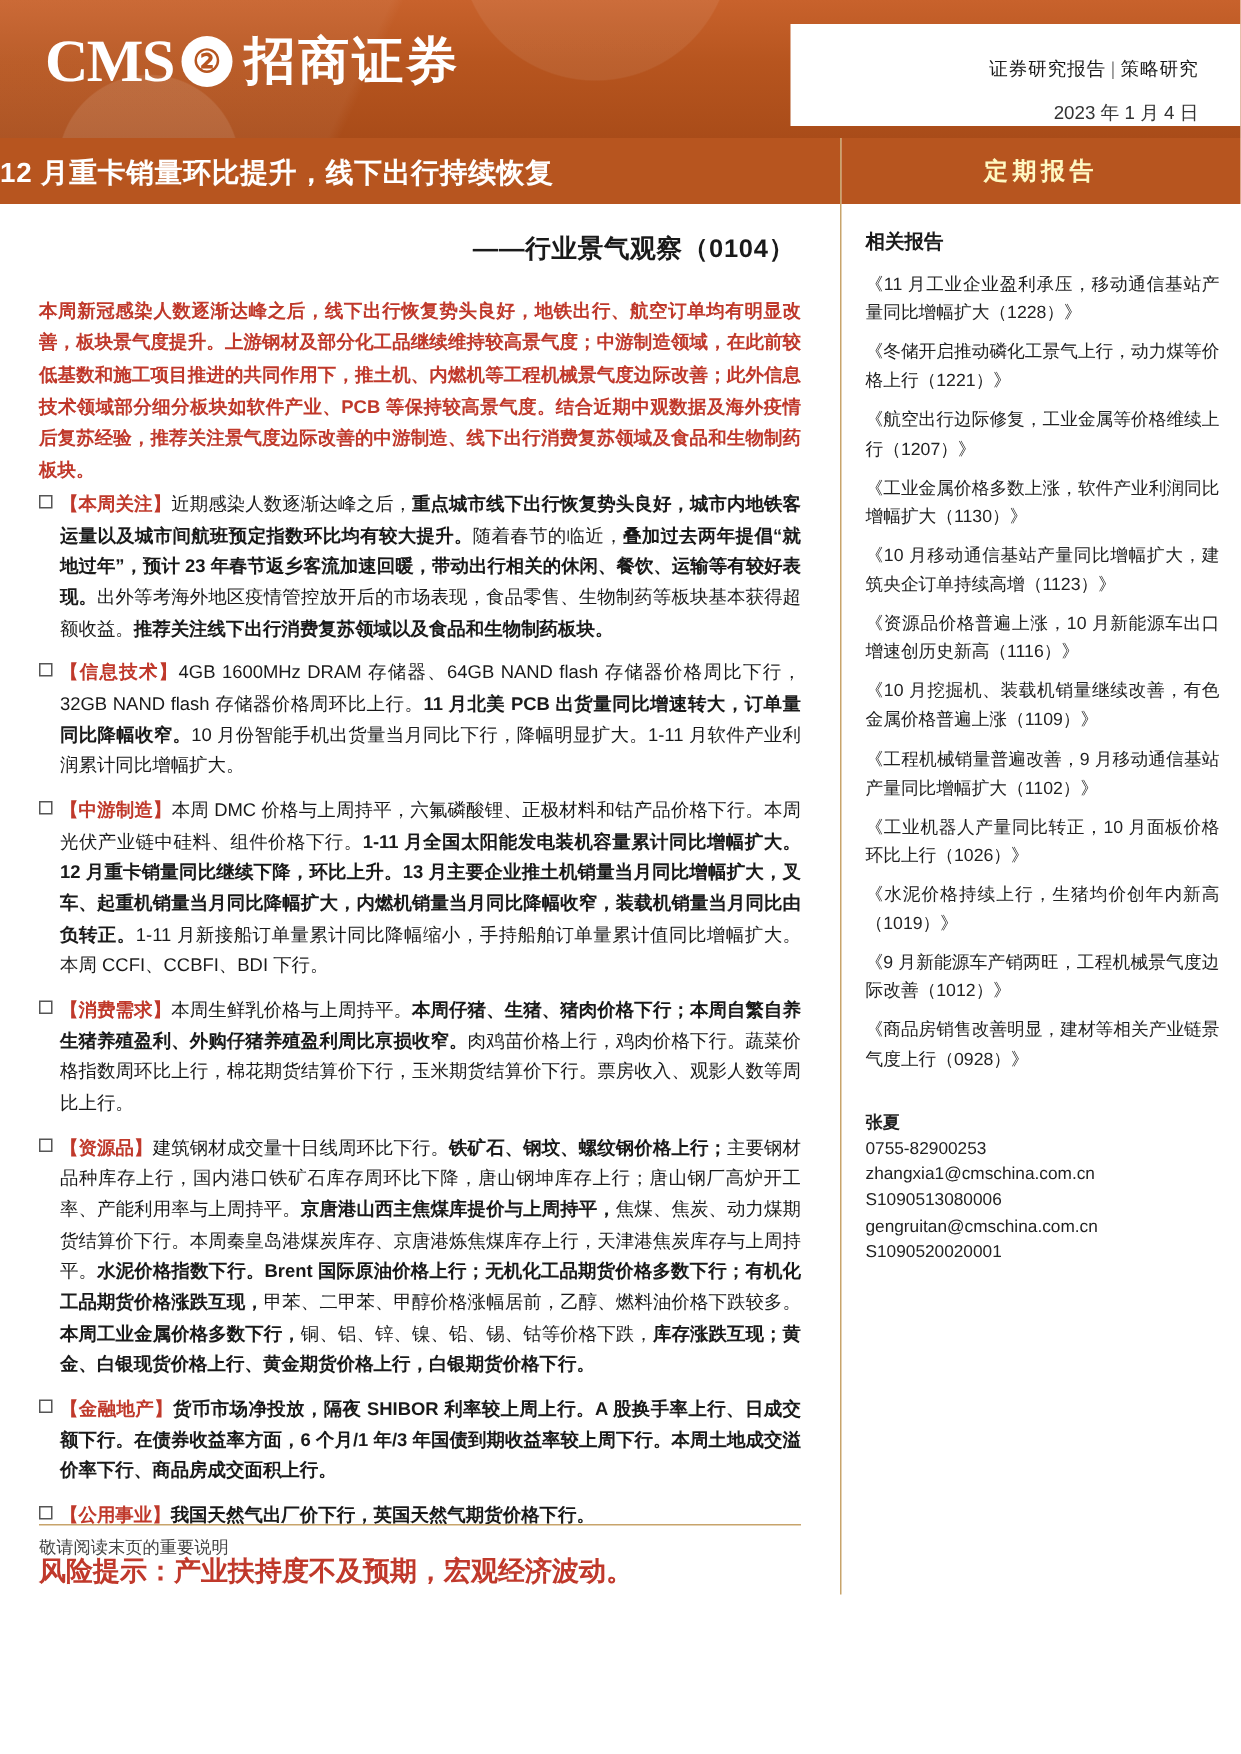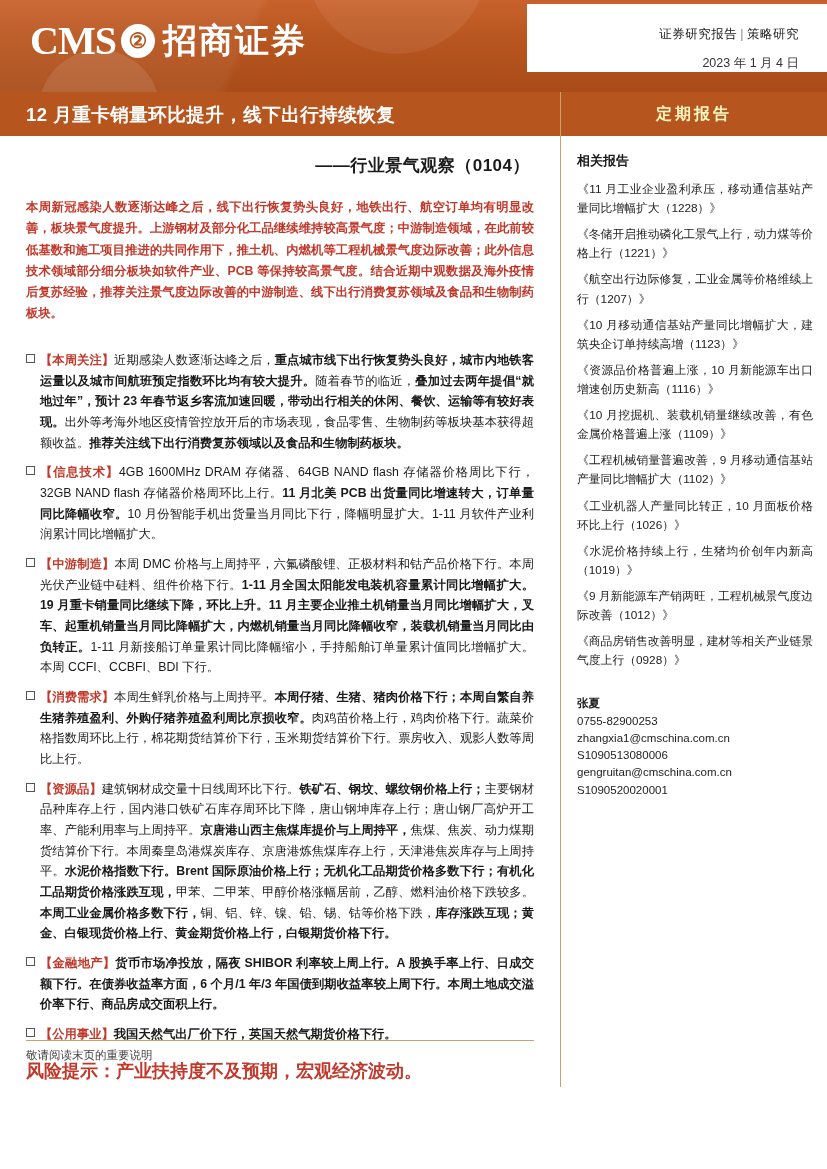--- a/index.html
+++ b/index.html
@@ -33,21 +33,21 @@
     position: absolute;
     inset: 0;
     background:
       radial-gradient(circle at 12% 120%, rgba(255,255,255,0.10) 0 60px, transparent 61px),
       radial-gradient(circle at 48% -40%, rgba(255,255,255,0.07) 0 90px, transparent 91px),
       linear-gradient(115deg, rgba(255,255,255,0.05) 0 30%, transparent 31%);
     pointer-events: none;
   }
   .header-right-panel {
     position: absolute;
-    top: 4px;
+    top: 16px;
     right: 0;
     width: 300px;
     height: 68px;
     background: #ffffff;
   }
   .logo-wrap {
     position: absolute;
     left: 30px;
     top: 18px;
     display: flex;
@@ -122,21 +122,20 @@
     border-left: 1px solid #c8a46b;
   }
 
   
   .title-band {
     background: #b7551f;
     color: #ffffff;
     height: 44px;
     display: flex;
     align-items: center;
-    padding-left: 26px;
     box-sizing: border-box;
   }
   .title-band h1 {
     margin: 0;
     font-size: 18.5px;
     font-weight: bold;
     letter-spacing: 0.5px;
   }
   .report-type-band {
     height: 44px;
@@ -163,21 +162,21 @@
   
   .content {
     padding: 0 26px 0 26px;
     box-sizing: border-box;
   }
   .abstract {
     color: #c0392b;
     font-size: 12.3px;
     line-height: 1.72;
     text-align: justify;
-    margin-bottom: 26px;
+    margin-bottom: 2px;
     font-weight: bold;
   }
   .bullets {
     margin: 0;
     padding: 0;
     list-style: none;
   }
   .bullet {
     display: flex;
     margin-bottom: 9px;
@@ -314,21 +313,21 @@
             <li class="bullet">
               <div class="bullet-mark">
                 <span></span>
               </div>
               <div class="bullet-body"><span class="tag">【信息技术】</span><span>4GB 1600MHz DRAM 存储器、64GB NAND flash 存储器价格周比下行，32GB NAND flash 存储器价格周环比上行。</span><span class="bold">11 月北美 PCB 出货量同比增速转大，订单量同比降幅收窄。</span><span>10 月份智能手机出货量当月同比下行，降幅明显扩大。1-11 月软件产业利润累计同比增幅扩大。</span></div>
             </li>
             <li class="bullet">
               <div class="bullet-mark">
                 <span></span>
               </div>
-              <div class="bullet-body"><span class="tag">【中游制造】</span><span>本周 DMC 价格与上周持平，六氟磷酸锂、正极材料和钴产品价格下行。本周光伏产业链中硅料、组件价格下行。</span><span class="bold">1-11 月全国太阳能发电装机容量累计同比增幅扩大。19 月重卡销量同比继续下降，环比上升。11 月主要企业推土机销量当月同比增幅扩大，叉车、起重机销量当月同比降幅扩大，内燃机销量当月同比降幅收窄，装载机销量当月同比由负转正。</span><span>1-11 月新接船订单量累计同比降幅缩小，手持船舶订单量累计值同比增幅扩大。本周 CCFI、CCBFI、BDI 下行。</span></div>
+              <div class="bullet-body"><span class="tag">【中游制造】</span><span>本周 DMC 价格与上周持平，六氟磷酸锂、正极材料和钴产品价格下行。本周光伏产业链中硅料、组件价格下行。</span><span class="bold">1-11 月全国太阳能发电装机容量累计同比增幅扩大。12 月重卡销量同比继续下降，环比上升。13 月主要企业推土机销量当月同比增幅扩大，叉车、起重机销量当月同比降幅扩大，内燃机销量当月同比降幅收窄，装载机销量当月同比由负转正。</span><span>1-11 月新接船订单量累计同比降幅缩小，手持船舶订单量累计值同比增幅扩大。本周 CCFI、CCBFI、BDI 下行。</span></div>
             </li>
             <li class="bullet">
               <div class="bullet-mark">
                 <span></span>
               </div>
               <div class="bullet-body"><span class="tag">【消费需求】</span><span>本周生鲜乳价格与上周持平。</span><span class="bold">本周仔猪、生猪、猪肉价格下行；本周自繁自养生猪养殖盈利、外购仔猪养殖盈利周比亰损收窄。</span><span>肉鸡苗价格上行，鸡肉价格下行。蔬菜价格指数周环比上行，棉花期货结算价下行，玉米期货结算价下行。票房收入、观影人数等周比上行。</span></div>
             </li>
             <li class="bullet">
               <div class="bullet-mark">
                 <span></span>
@@ -357,20 +356,21 @@
 
     <div class="right-col">
       <div class="report-type-band">定期报告</div>
 
       <div class="rel-reports">
         <div class="rel-title">相关报告</div>
         <ul class="rel-list" id="rel-list">
             <li>《11 月工业企业盈利承压，移动通信基站产量同比增幅扩大（1228）》</li>
             <li>《冬储开启推动磷化工景气上行，动力煤等价格上行（1221）》</li>
             <li>《航空出行边际修复，工业金属等价格维续上行（1207）》</li>
+            <li>《工业金属价格多数上涨，软件产业利润同比增幅扩大（1130）》</li>
             <li>《10 月移动通信基站产量同比增幅扩大，建筑央企订单持续高增（1123）》</li>
             <li>《资源品价格普遍上涨，10 月新能源车出口增速创历史新高（1116）》</li>
             <li>《10 月挖掘机、装载机销量继续改善，有色金属价格普遍上涨（1109）》</li>
             <li>《工程机械销量普遍改善，9 月移动通信基站产量同比增幅扩大（1102）》</li>
             <li>《工业机器人产量同比转正，10 月面板价格环比上行（1026）》</li>
             <li>《水泥价格持续上行，生猪均价创年内新高（1019）》</li>
             <li>《9 月新能源车产销两旺，工程机械景气度边际改善（1012）》</li>
             <li>《商品房销售改善明显，建材等相关产业链景气度上行（0928）》</li>
           </ul>
       </div>

